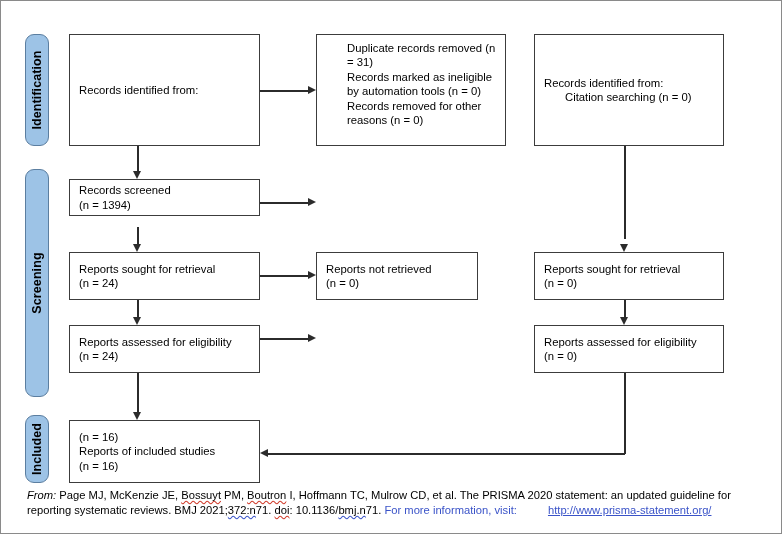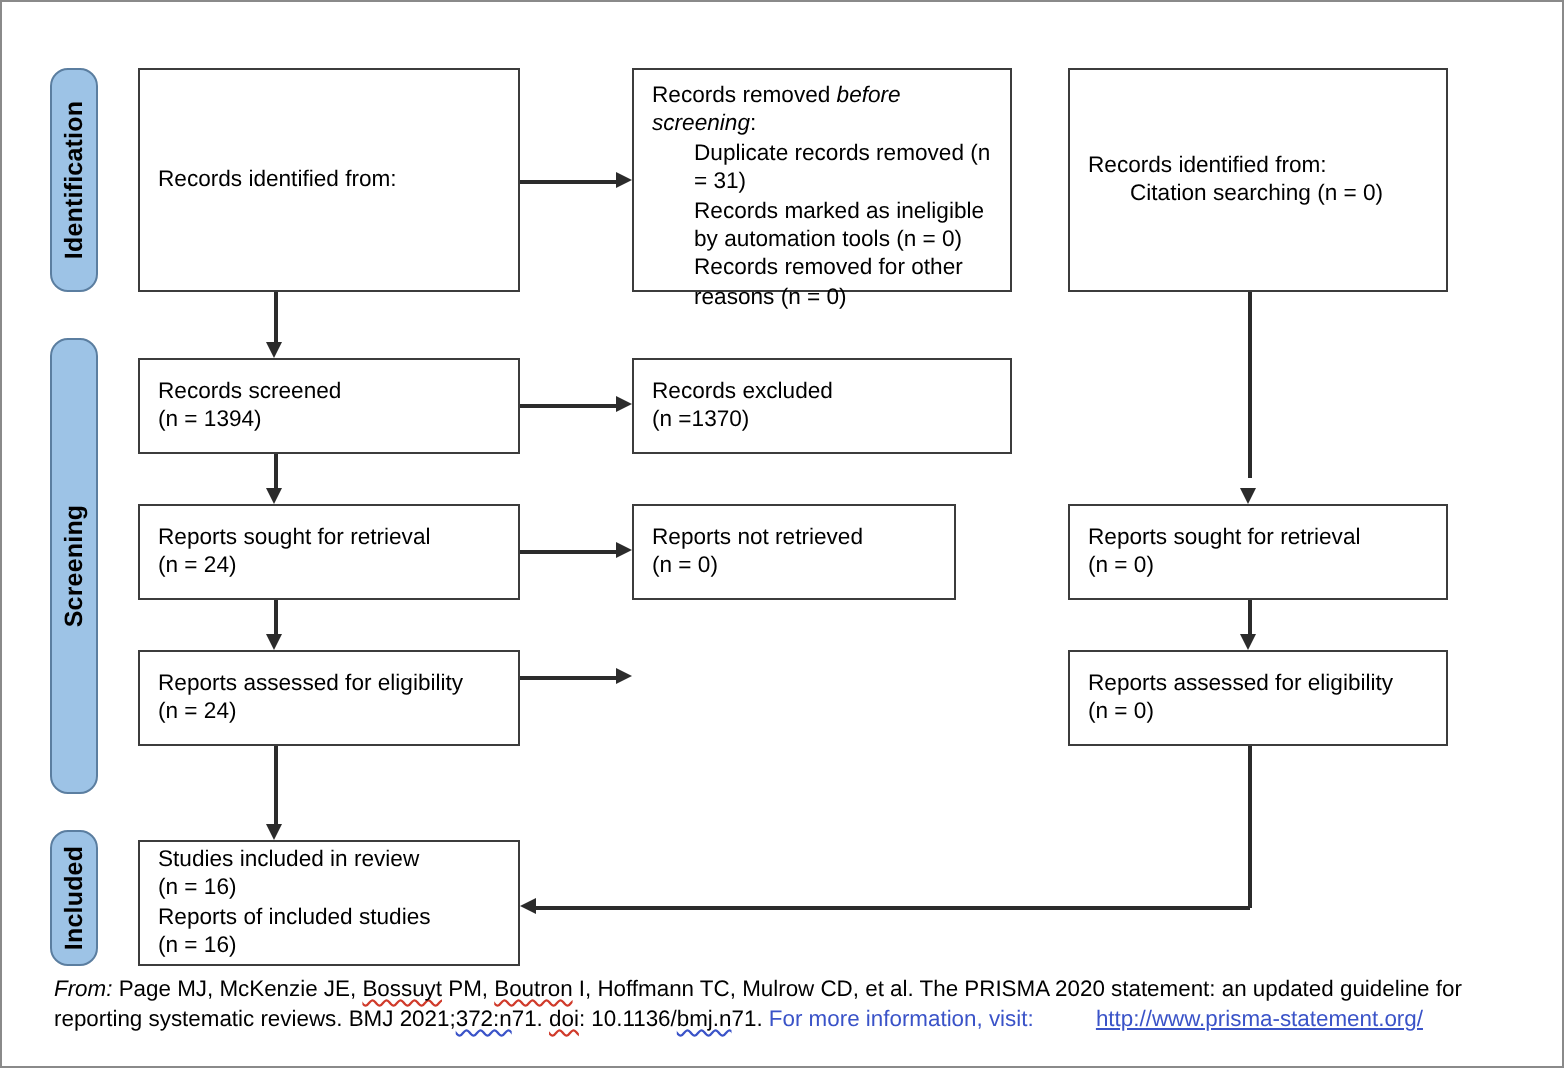--- a/index.html
+++ b/index.html
@@ -127,46 +127,41 @@
   </div>
 
   <div class="box" style="left:68px; top:33px; width:191px; height:112px;">
     <div class="line">Records identified from:</div>
   </div>
 
   <div class="conn h" style="left:259px; top:89px; width:50px;"></div>
   <div class="arrow right" style="left:307px; top:85px;"></div>
 
   <div class="box top-v" style="left:315px; top:33px; width:190px; height:112px;">
-    <div class="line" style="white-space:normal;"><span>Records removed </span><em>before</em> <em>screening</em><span>:</span></div>
     <div class="hang">Duplicate records removed (n = 31)</div>
     <div class="hang">Records marked as ineligible by automation tools (n = 0)</div>
     <div class="hang">Records removed for other reasons (n = 0)</div>
   </div>
 
   <div class="box" style="left:533px; top:33px; width:190px; height:112px;">
     <div class="line">Records identified from:</div>
     <div class="line indent">Citation searching (n = 0)</div>
   </div>
 
   <div class="conn v" style="left:136px; top:145px; height:28px;"></div>
   <div class="arrow down" style="left:132px; top:170px;"></div>
 
-  <div class="box" style="left:68px; top:178px; width:191px; height:48px;">
+  <div class="box" style="left:68px; top:178px; width:191px; height:37px;">
     <div class="line">Records screened</div>
     <div class="line">(n = 1394)</div>
   </div>
 
   <div class="conn h" style="left:259px; top:201px; width:50px;"></div>
   <div class="arrow right" style="left:307px; top:197px;"></div>
 
-  <div class="box" style="left:315px; top:178px; width:190px; height:48px;">
-    <div class="line">Records excluded</div>
-    <div class="line">(n =1370)</div>
-  </div>
 
   <div class="conn v" style="left:136px; top:226px; height:20px;"></div>
   <div class="arrow down" style="left:132px; top:243px;"></div>
 
   <div class="box" style="left:68px; top:251px; width:191px; height:48px;">
     <div class="line">Reports sought for retrieval</div>
     <div class="line">(n = 24)</div>
   </div>
 
   <div class="conn h" style="left:259px; top:274px; width:50px;"></div>
@@ -202,21 +197,20 @@
 
   <div class="box" style="left:533px; top:324px; width:190px; height:48px;">
     <div class="line">Reports assessed for eligibility</div>
     <div class="line">(n = 0)</div>
   </div>
 
   <div class="conn v" style="left:136px; top:372px; height:42px;"></div>
   <div class="arrow down" style="left:132px; top:411px;"></div>
 
   <div class="box" style="left:68px; top:419px; width:191px; height:63px;">
-    <div class="line">Studies included in review</div>
     <div class="line">(n = 16)</div>
     <div class="line">Reports of included studies</div>
     <div class="line">(n = 16)</div>
   </div>
 
   <div class="conn v" style="left:623px; top:372px; height:81px;"></div>
   <div class="conn h" style="left:267px; top:452px; width:357px;"></div>
   <div class="arrow left" style="left:259px; top:448px;"></div>
 
   <div class="footer">

